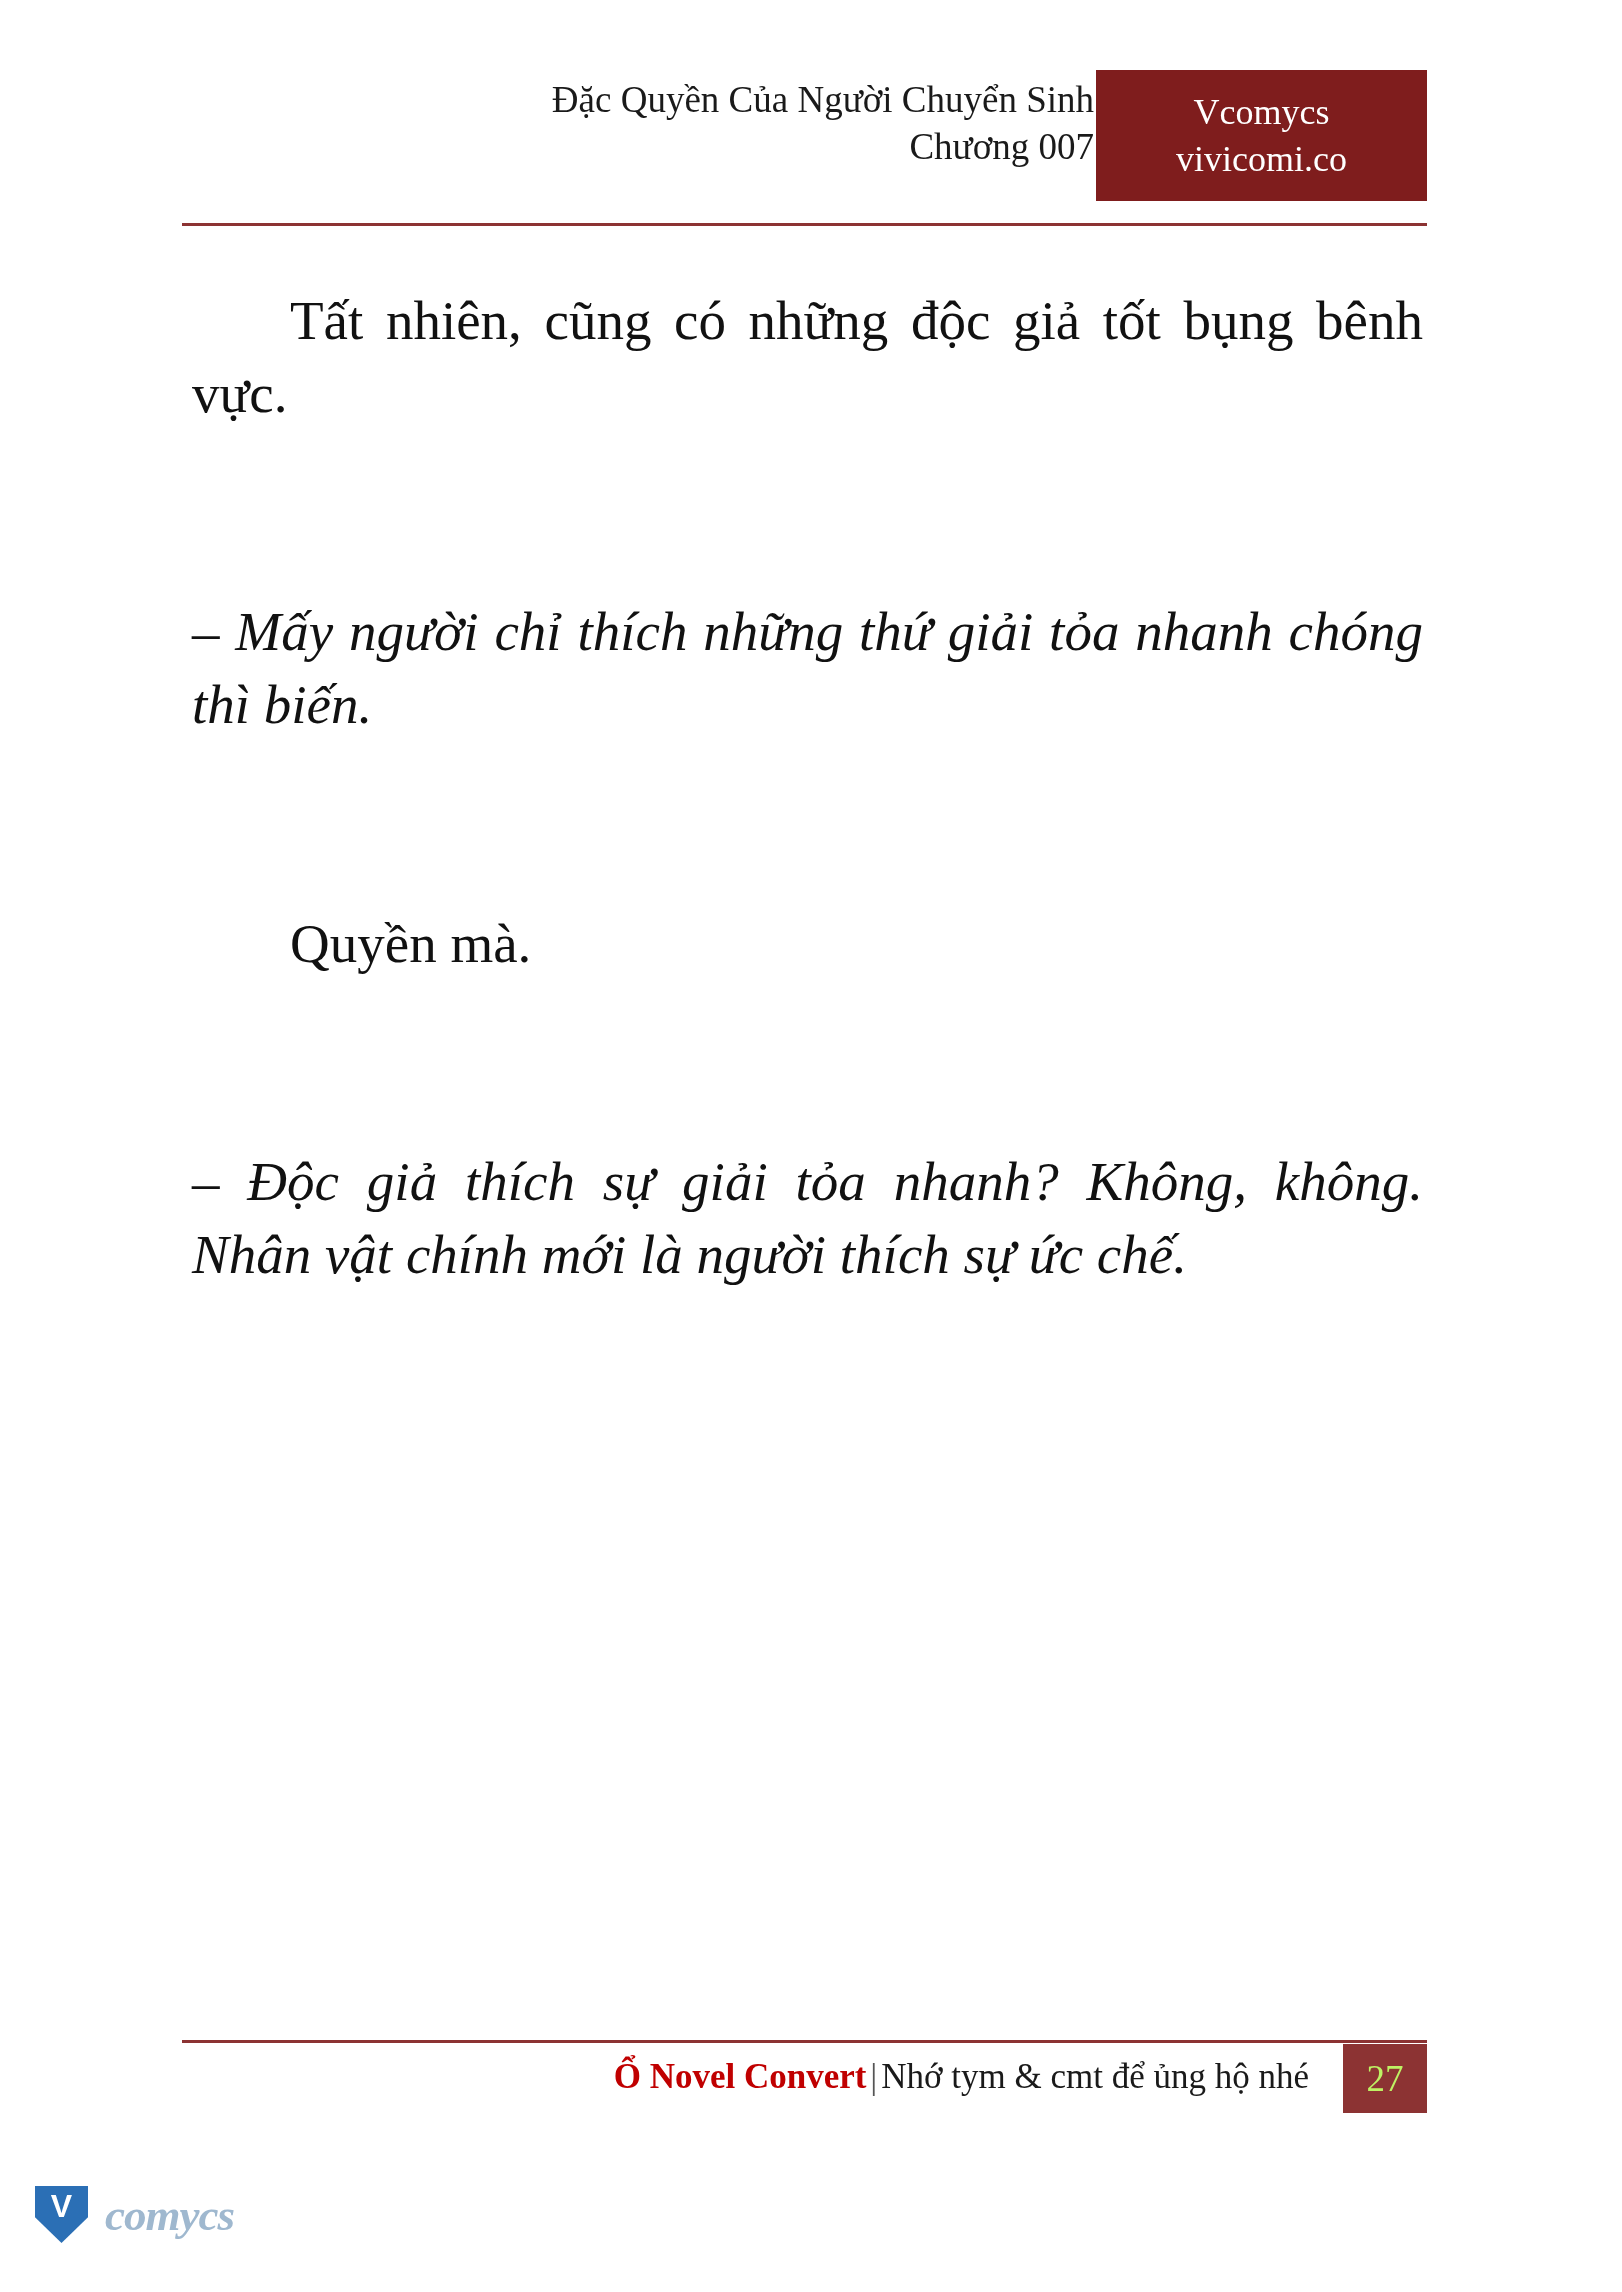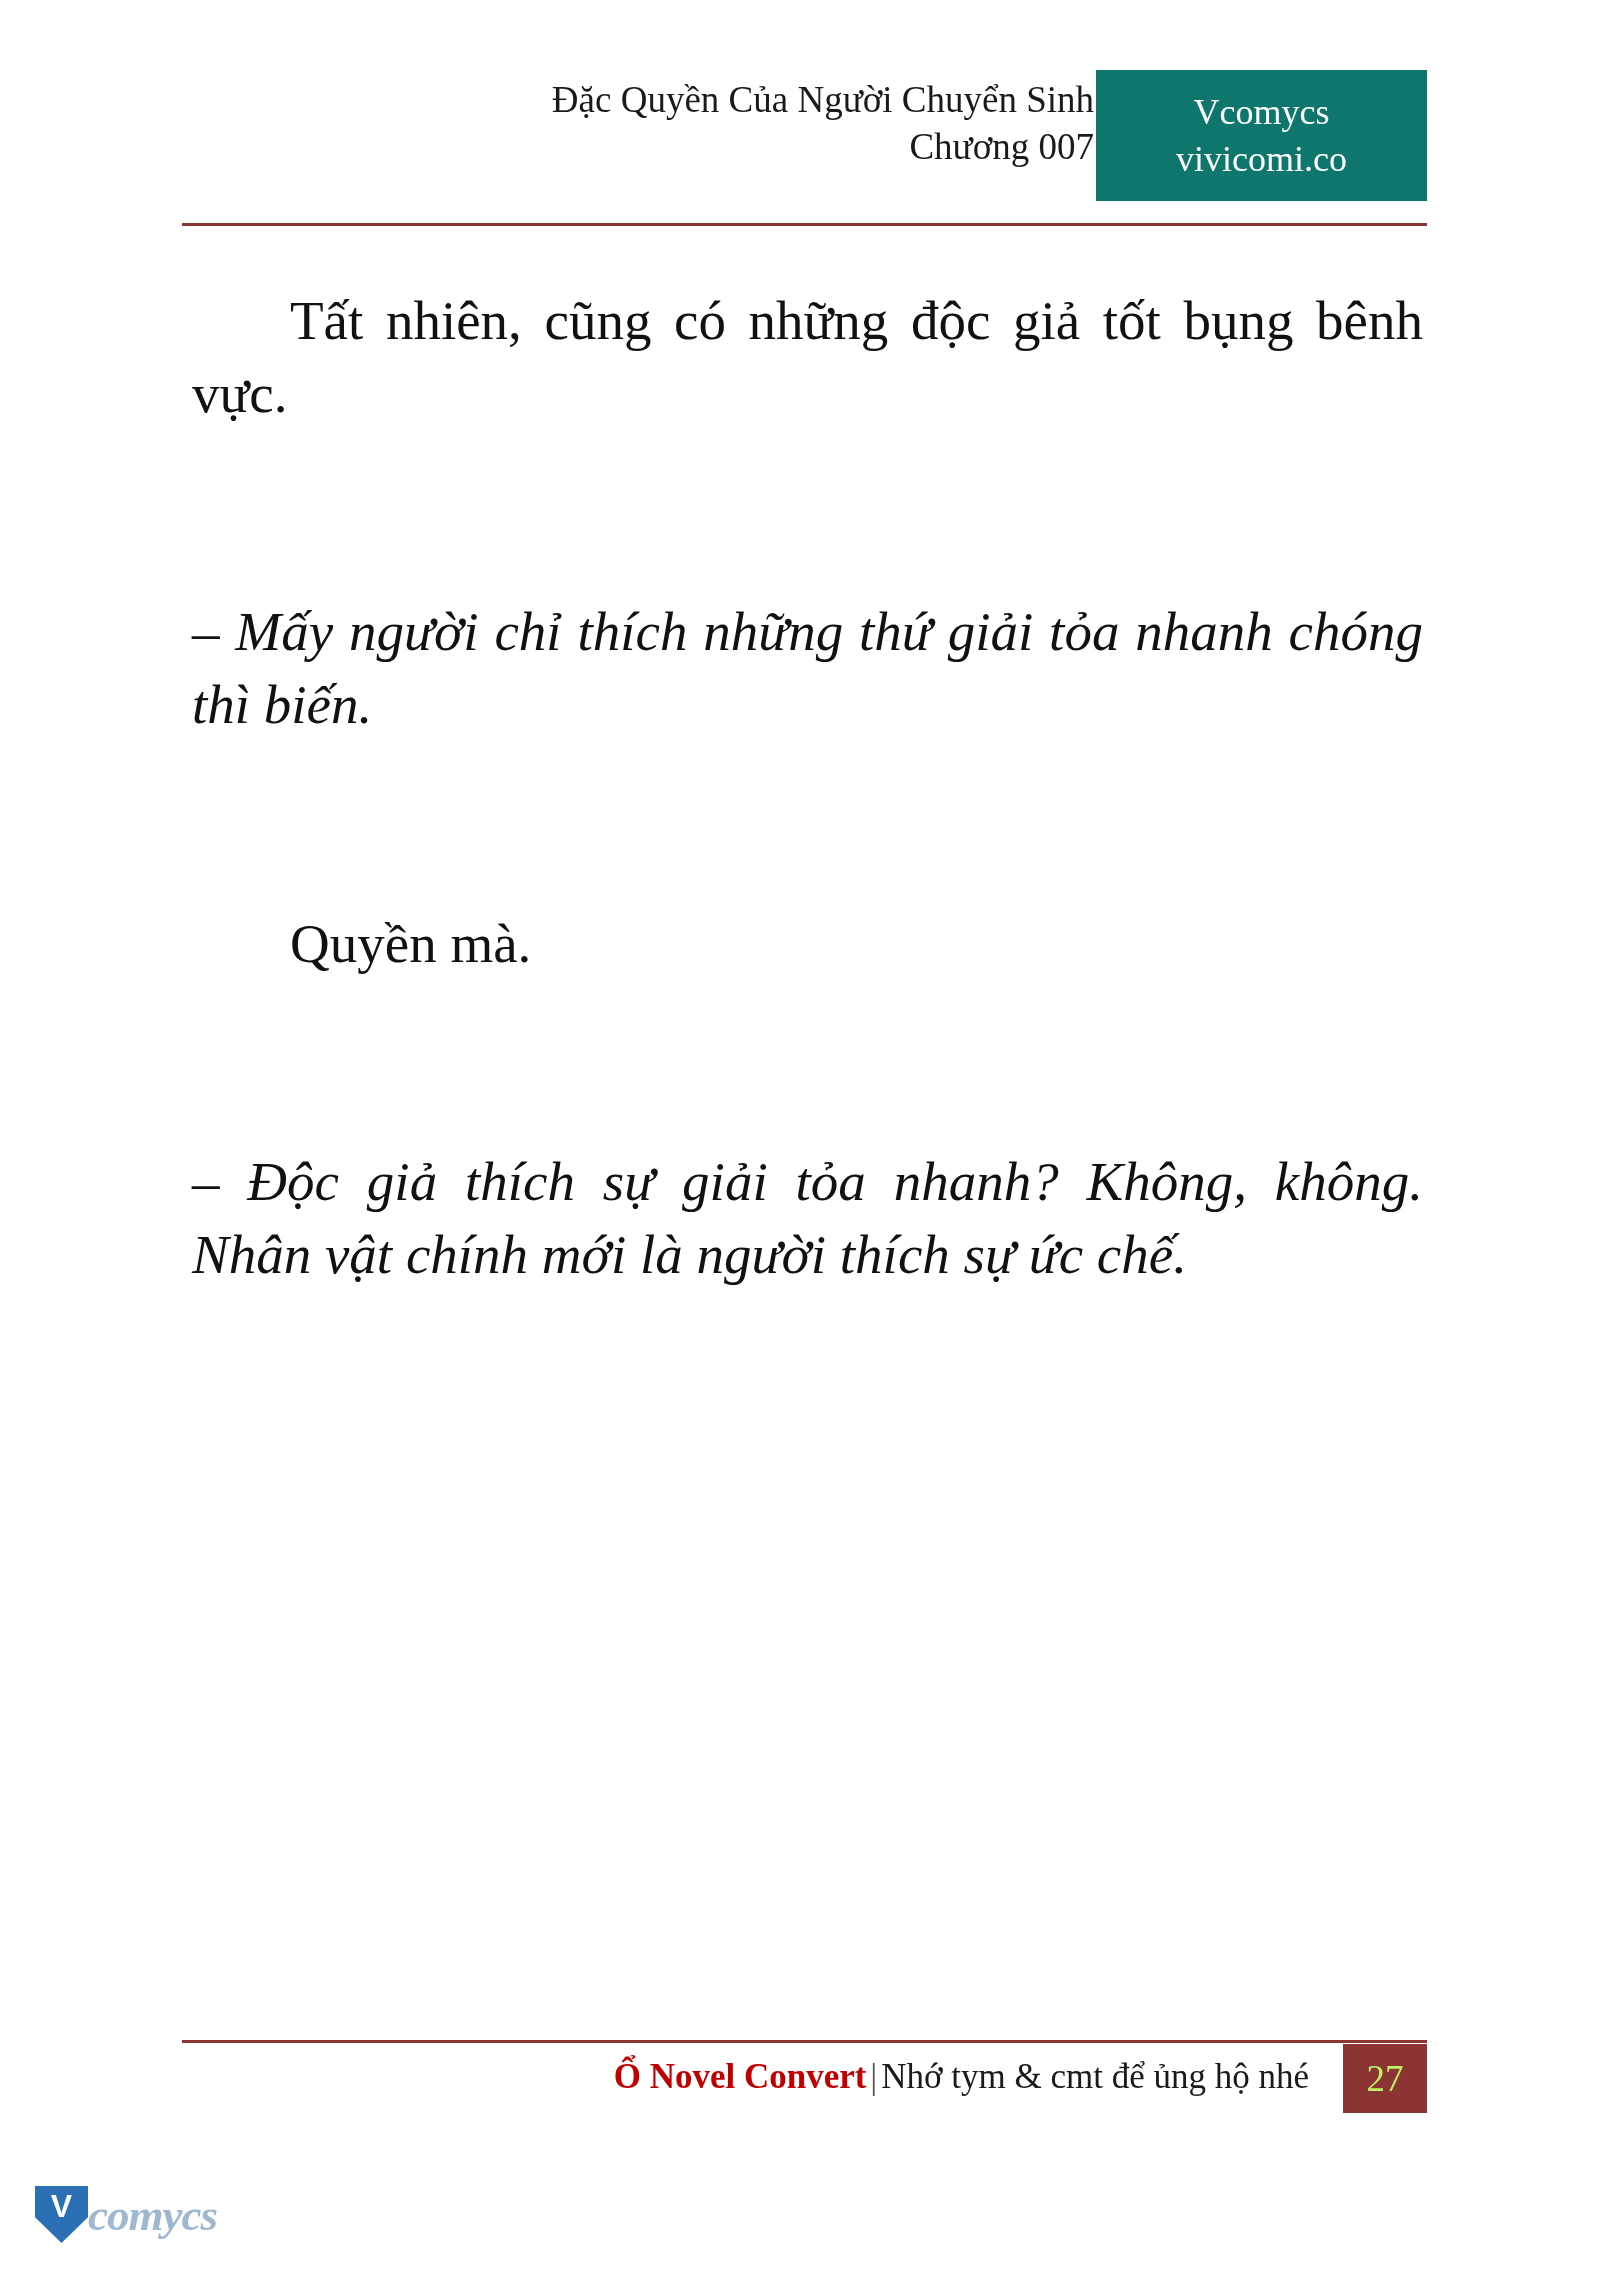--- a/index.html
+++ b/index.html
@@ -44,21 +44,21 @@
   }
   .header-title .line2 {
     display: block;
   }
   .header-badge {
     position: absolute;
     right: 0;
     top: -5.9px;
     width: 331px;
     height: 131px;
-    background: #0f766e;
+    background: #7f1d1d;
     color: #ffffff;
     display: flex;
     flex-direction: column;
     align-items: center;
     justify-content: center;
     font-family: "Liberation Serif", serif;
     font-size: 36px;
     line-height: 1.3;
   }
   .header-rule {
@@ -176,21 +176,21 @@
     position: absolute;
     left: 0; top: 2px;
     width: 53px;
     text-align: center;
     color: #ffffff;
     font-size: 32px;
     font-weight: bold;
     font-family: "Liberation Sans", sans-serif;
   }
   .wm-text {
-    margin-left: 0;
+    margin-left: 17px;
     font-size: 45px;
     font-style: italic;
     font-weight: bold;
     color: #9fb8cf;
     font-family: "Liberation Serif", serif;
     letter-spacing: -1px;
   }
 </style>
 </head>
 <body>

